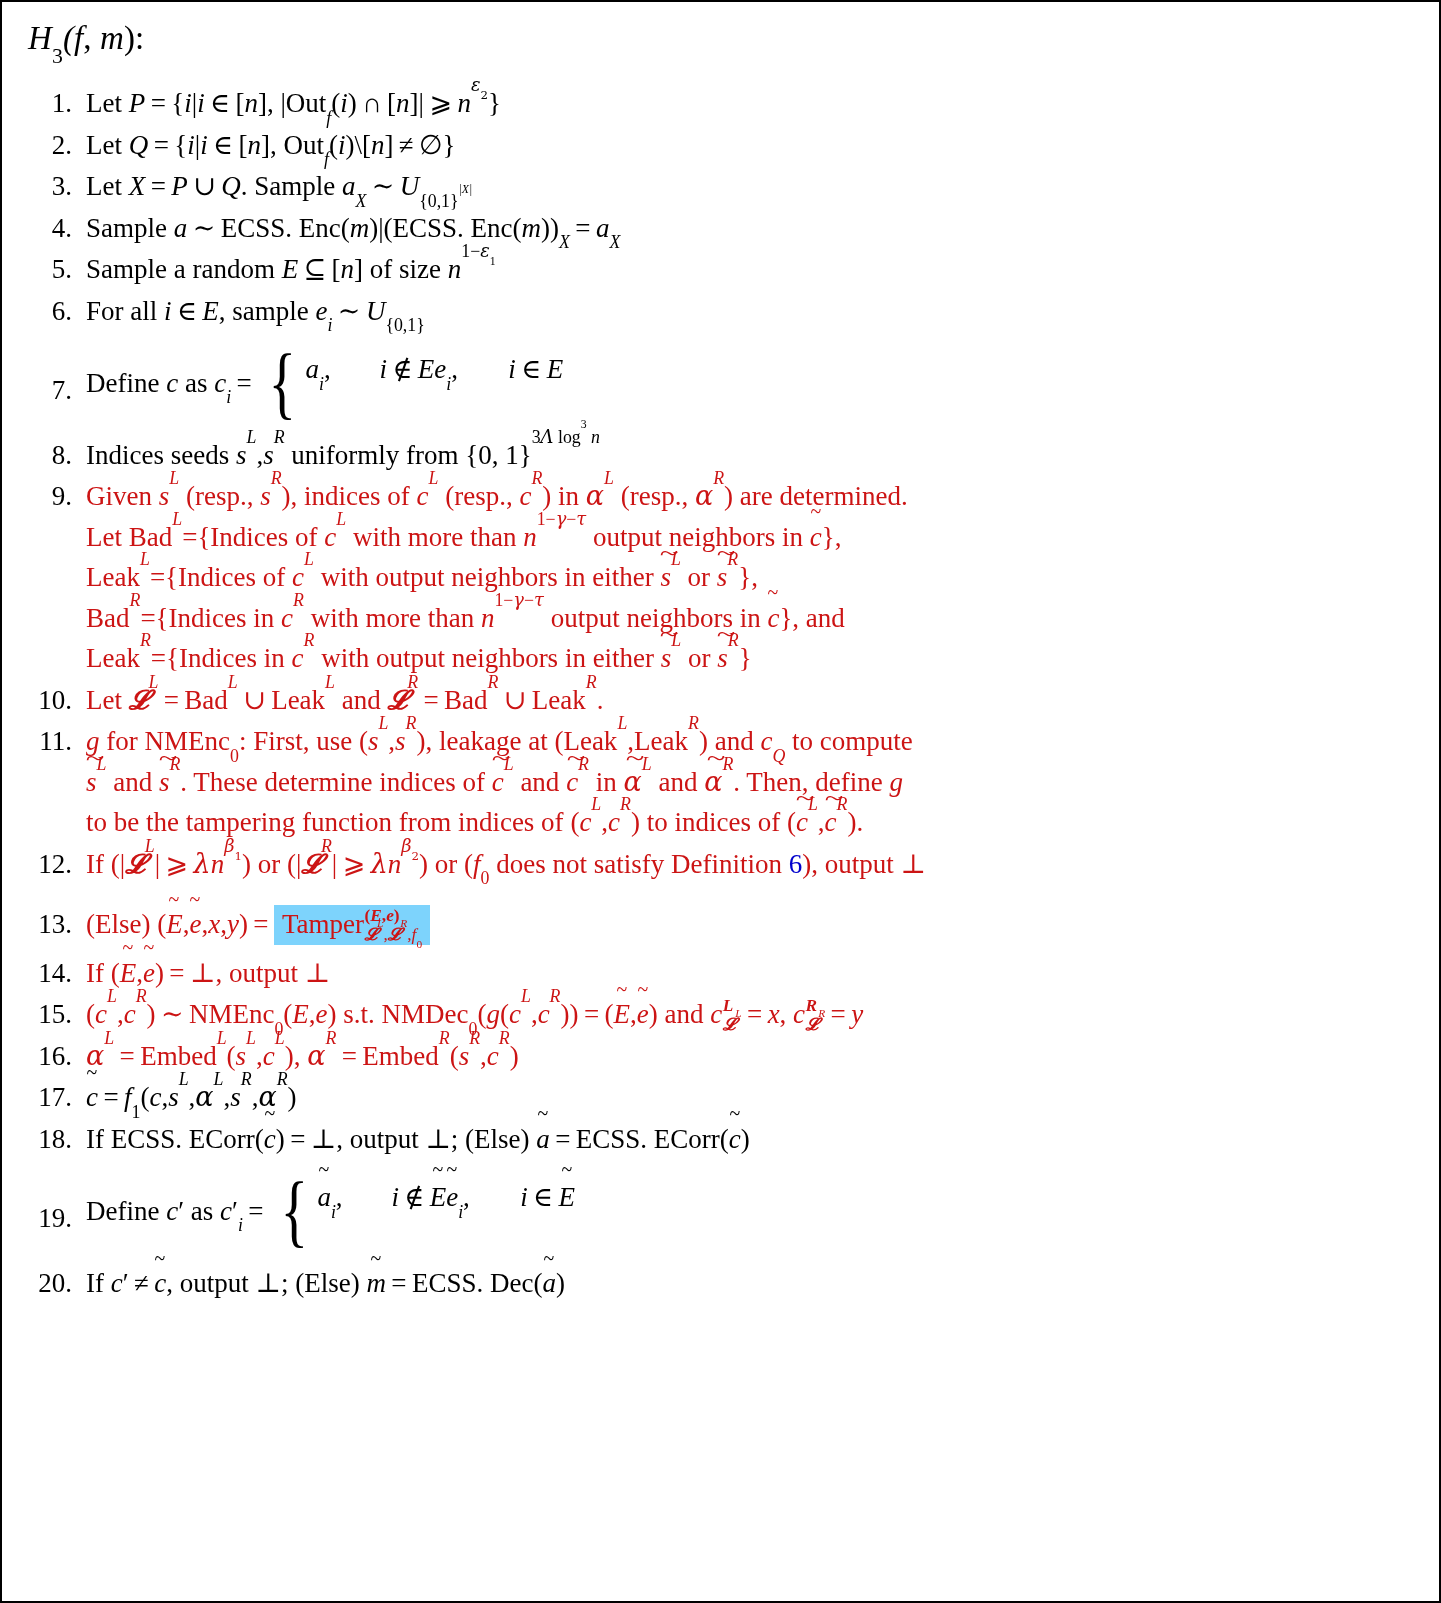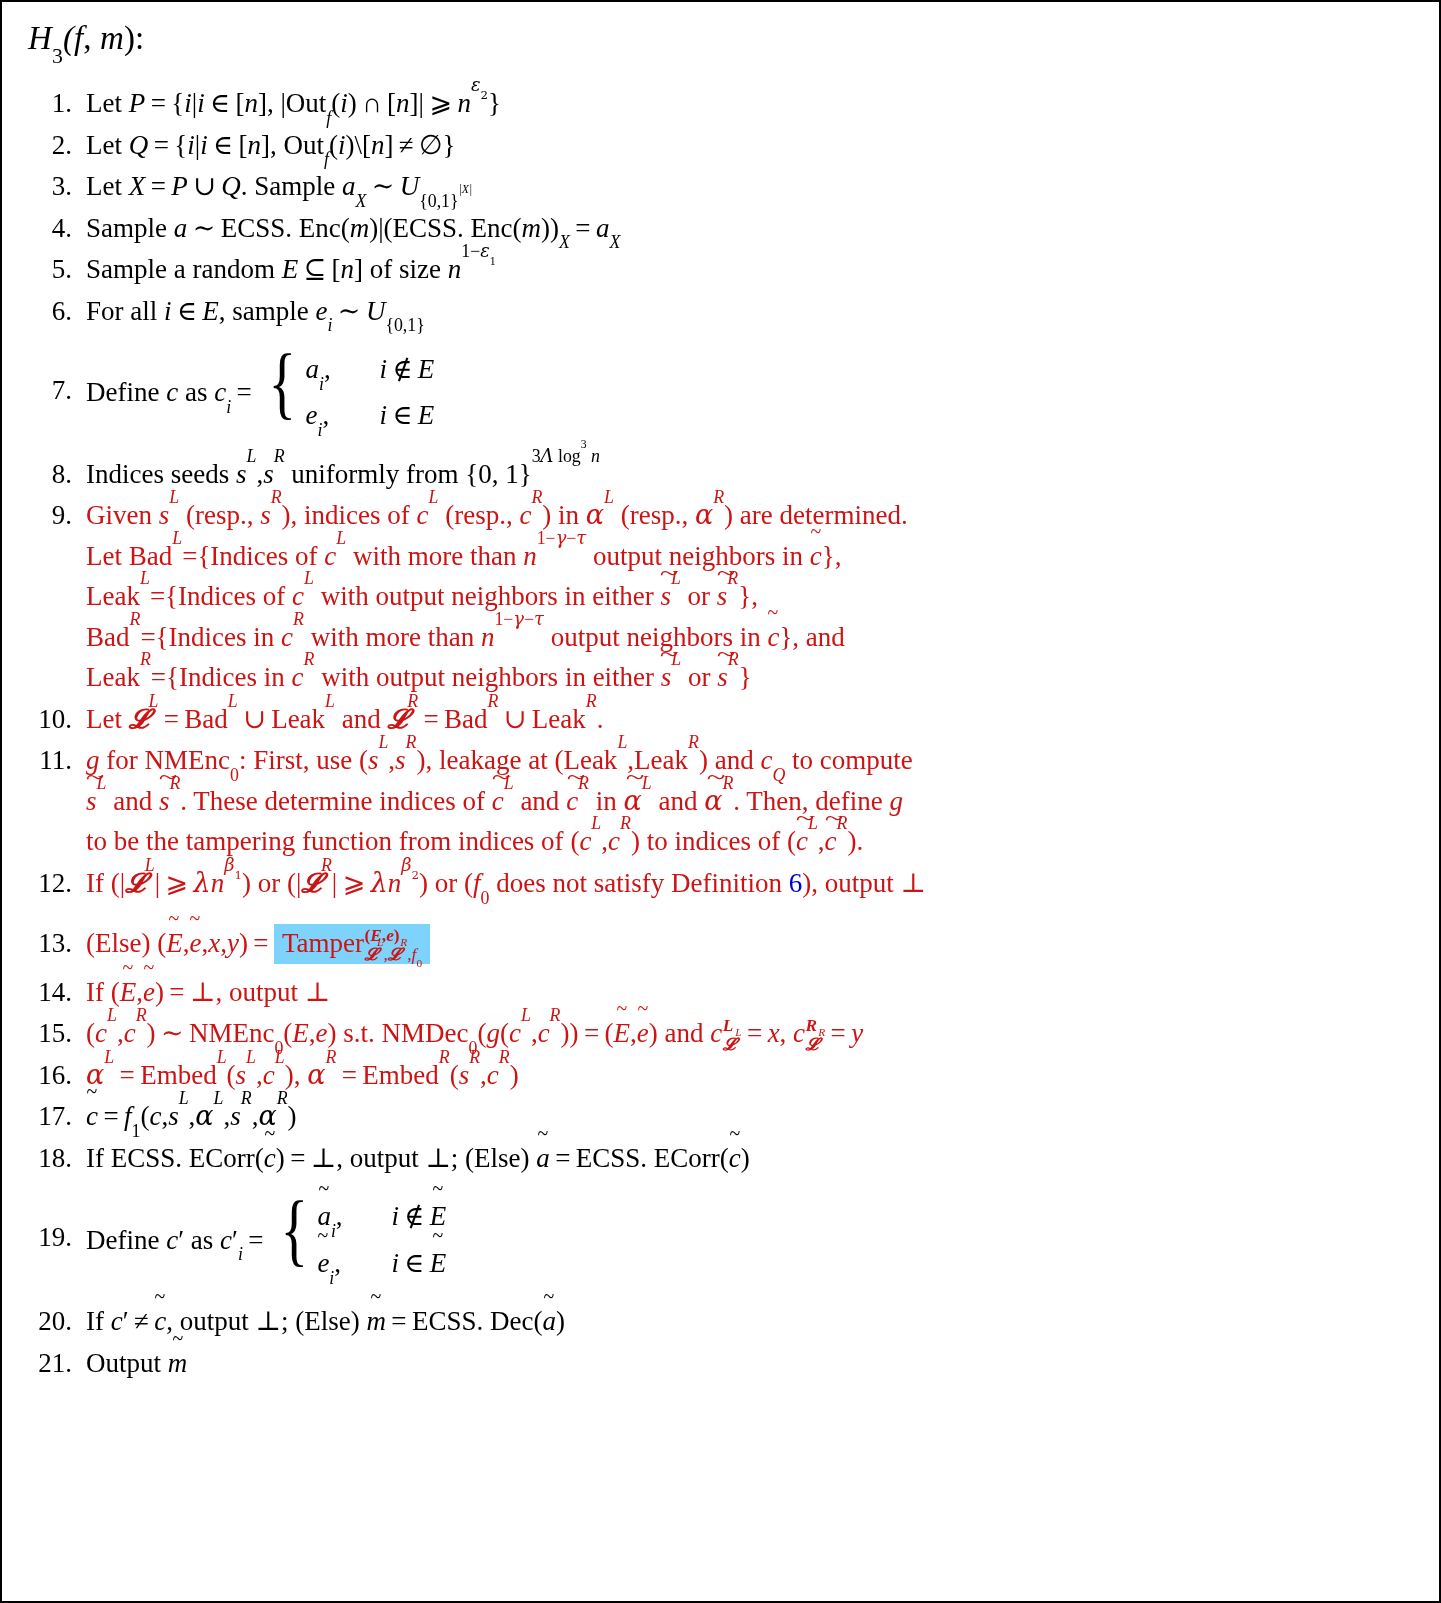--- a/index.html
+++ b/index.html
@@ -126,21 +126,21 @@
     font-size: 80px;
     line-height: 0.92;
     font-family: "Liberation Serif","DejaVu Serif",serif;
     font-weight: 300;
     transform: scaleX(0.72);
     transform-origin: center;
     margin-right: -4px;
   }
   .caselines {
     display: flex;
-    flex-direction: column;
+    flex-direction: row;
     justify-content: center;
     padding-left: 8px;
   }
   .caseline { display: flex; white-space: nowrap; line-height: 1.72; }
   .caseline .lhs { min-width: 74px; }
   .caseline .rhs { }
 
   .hl { background: #7dd3fc; padding: 4px 8px 6px 8px; }
 
   a.ref, .ref { color: #0000CC; text-decoration: none; }
@@ -346,21 +346,15 @@
       </span>
     </li>
 
     <li class="step">
       <span class="num">20.</span>
       <span class="body">
         <span class="rm">If</span> <span class="m">c</span><span class="rm">′</span><span class="rel">≠</span><span class="til">c</span><span class="rm">, output</span> <span class="bot">⊥</span><span class="rm">;</span> <span class="rm">(Else)</span> <span class="til">m</span><span class="rel">=</span><span class="rm">ECSS.&nbsp;Dec(</span><span class="til">a</span><span class="rm">)</span>
       </span>
     </li>
 
-    <li class="step">
-      <span class="num">21.</span>
-      <span class="body">
-        <span class="rm">Output</span> <span class="til">m</span>
-      </span>
-    </li>
 
   </ol>
 </div>
 
 </body></html>

